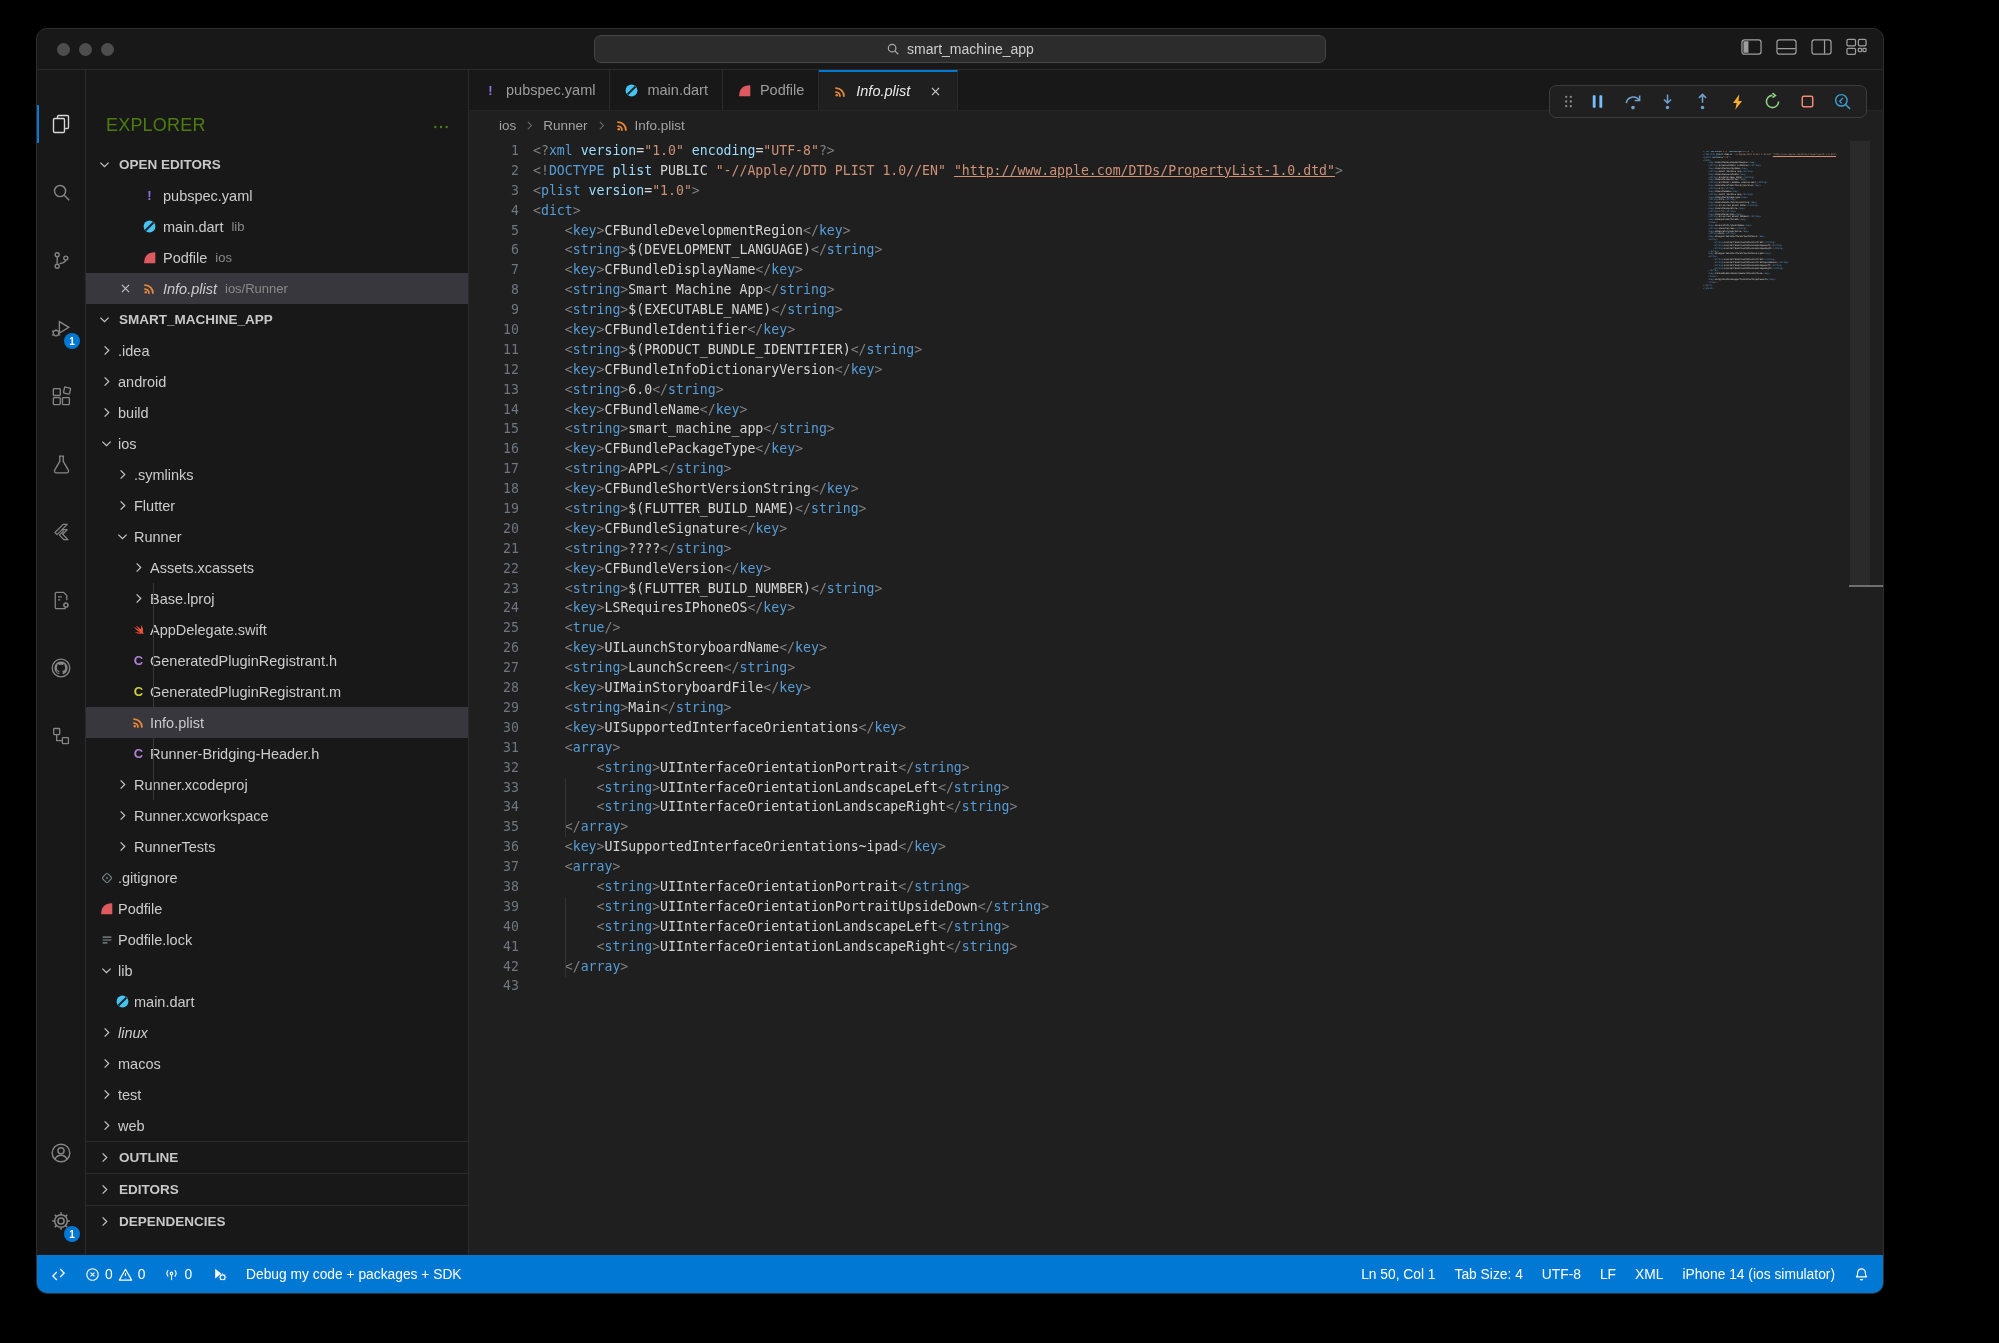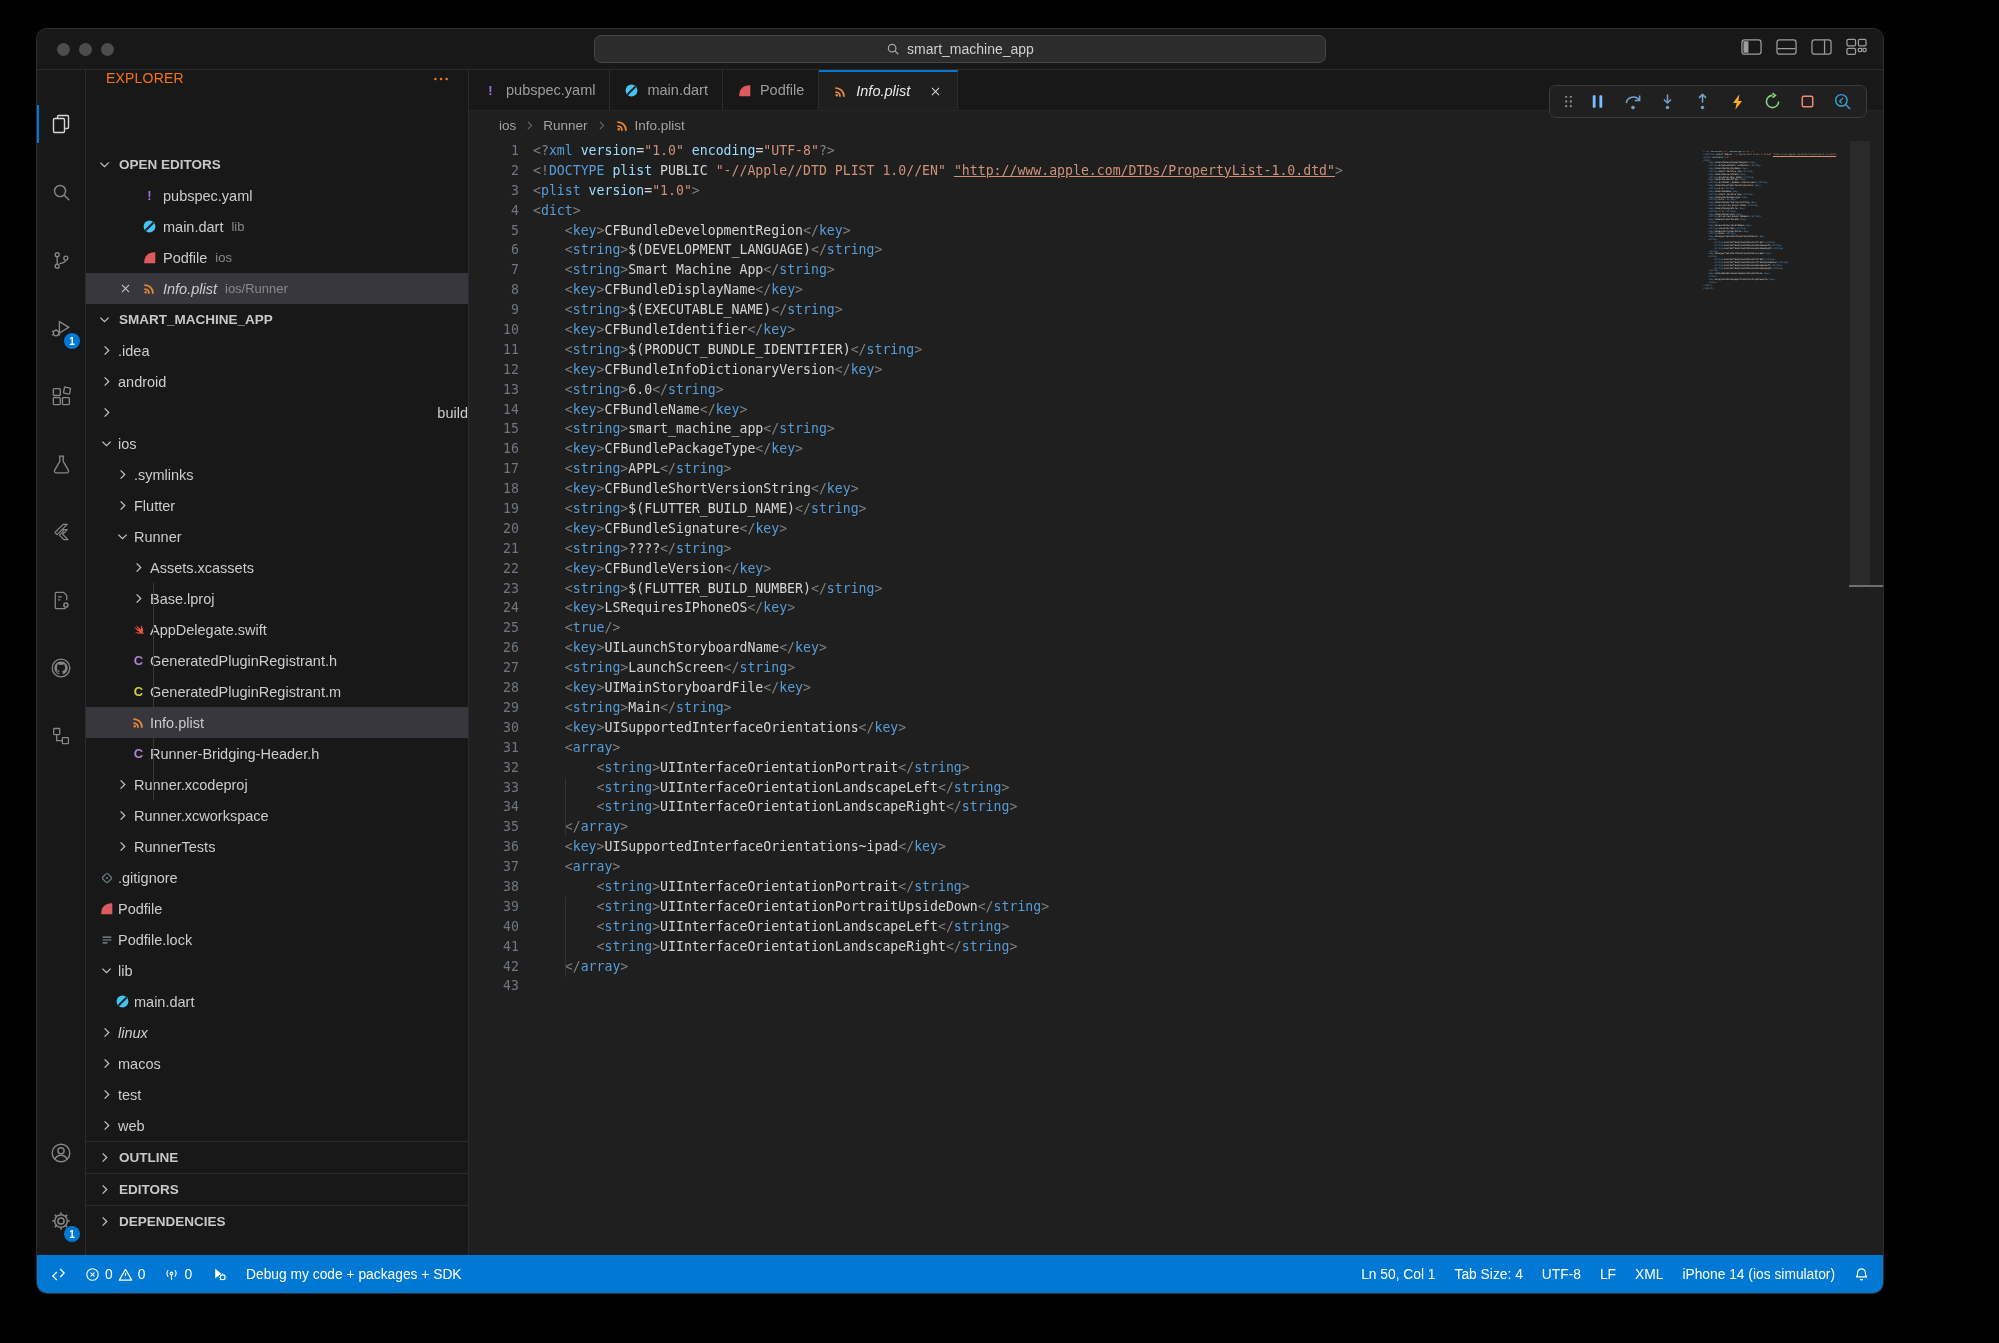--- a/index.html
+++ b/index.html
@@ -22,22 +22,22 @@
     flex-direction:column;align-items:center;padding-top:20px;}
   .ab-item{height:68px;width:48px;display:flex;align-items:center;justify-content:center;color:#868686;position:relative;}
   .ab-item.active{color:#d7d7d7;}
   .ab-item.active::before{content:"";position:absolute;left:0;top:15px;bottom:15px;width:2px;background:#0078d4;}
   .ab-bottom{margin-top:auto;display:flex;flex-direction:column;align-items:center;}
   .badge{position:absolute;right:5px;bottom:13px;min-width:16px;height:16px;border-radius:9px;background:#0078d4;
     color:#fff;font-size:10px;font-weight:700;display:flex;align-items:center;justify-content:center;padding:0 2px;box-sizing:border-box;}
   
   .sidebar{width:382px;flex:none;background:#181818;border-right:1px solid #2b2b2b;color:#cccccc;
     display:flex;flex-direction:column;overflow:hidden;}
-  .sb-title{height:66px;flex:none;display:flex;align-items:flex-start;justify-content:space-between;
-    padding:0 18px 13px 20px;font-size:14px;color:#f97316;letter-spacing:.2px;}
+  .sb-title{height:66px;flex:none;display:flex;align-items:flex-end;justify-content:space-between;
+    padding:0 18px 13px 20px;font-size:18px;color:#4d7c0f;letter-spacing:.2px;}
   .sb-row{height:31px;flex:none;display:flex;align-items:center;font-size:14.5px;white-space:nowrap;}
   .sb-row.sel{background:#37373d;}
   .sec-hdr{padding-left:10px;gap:3px;font-weight:700;font-size:13.5px;color:#c8c8c8;}
   .sec-top{border-top:1px solid #2b2b2b;}
   .oe-row{padding-left:32px;}
   .oe-close{width:24px;display:flex;align-items:center;color:#c5c5c5;}
   .oe-name{margin-left:6px;}
   .oe-desc{margin-left:8px;color:#8a8a8a;font-size:13px;}
   .it{font-style:italic;}
   .tw{width:17px;display:flex;justify-content:center;align-items:center;margin-right:3px;color:#c5c5c5;flex:none;}
@@ -323,21 +323,21 @@
             <span class="tree-label">.idea</span>
           </div>
           <div class="sb-row tree-row" style="padding-left: 12px;">
             <span class="tw">
               <svg width="15" height="15" viewBox="0 0 16 16" fill="none" stroke="currentColor" stroke-width="1.3">
                 <path d="M6 3.6 10.4 8 6 12.4"></path>
               </svg>
             </span>
             <span class="tree-label">android</span>
           </div>
-          <div class="sb-row tree-row" style="padding-left: 12px; justify-content: space-between;">
+          <div class="sb-row tree-row" style="padding-left: 12px;">
             <span class="tw">
               <svg width="15" height="15" viewBox="0 0 16 16" fill="none" stroke="currentColor" stroke-width="1.3">
                 <path d="M6 3.6 10.4 8 6 12.4"></path>
               </svg>
             </span>
             <span class="tree-label">build</span>
           </div>
           <div class="sb-row tree-row" style="padding-left: 12px;">
             <span class="tw">
               <svg width="15" height="15" viewBox="0 0 16 16" fill="none" stroke="currentColor" stroke-width="1.3">
@@ -738,22 +738,22 @@
             <div class="ln">42</div>
             <div class="ln">43</div>
           </div>
         <div class="codewrap" id="code">
             <div class="cl"><span class="tk-p">&lt;?</span><span class="tk-t">xml</span><span class="tk-x"> </span><span class="tk-a">version</span><span class="tk-x">=</span><span class="tk-v">"1.0"</span><span class="tk-x"> </span><span class="tk-a">encoding</span><span class="tk-x">=</span><span class="tk-v">"UTF-8"</span><span class="tk-p">?&gt;</span></div>
             <div class="cl"><span class="tk-p">&lt;!</span><span class="tk-t">DOCTYPE</span><span class="tk-x"> </span><span class="tk-a">plist</span><span class="tk-x"> </span><span class="tk-x">PUBLIC</span><span class="tk-x"> </span><span class="tk-v">"-//Apple//DTD PLIST 1.0//EN"</span><span class="tk-x"> </span><span class="tk-vu">"http://www.apple.com/DTDs/PropertyList-1.0.dtd"</span><span class="tk-p">&gt;</span></div>
             <div class="cl"><span class="tk-p">&lt;</span><span class="tk-t">plist</span><span class="tk-x"> </span><span class="tk-a">version</span><span class="tk-x">=</span><span class="tk-v">"1.0"</span><span class="tk-p">&gt;</span></div>
             <div class="cl"><span class="tk-p">&lt;</span><span class="tk-t">dict</span><span class="tk-p">&gt;</span></div>
             <div class="cl"><span class="tk-x">	</span><span class="tk-p">&lt;</span><span class="tk-t">key</span><span class="tk-p">&gt;</span><span class="tk-x">CFBundleDevelopmentRegion</span><span class="tk-p">&lt;/</span><span class="tk-t">key</span><span class="tk-p">&gt;</span></div>
             <div class="cl"><span class="tk-x">	</span><span class="tk-p">&lt;</span><span class="tk-t">string</span><span class="tk-p">&gt;</span><span class="tk-x">$(DEVELOPMENT_LANGUAGE)</span><span class="tk-p">&lt;/</span><span class="tk-t">string</span><span class="tk-p">&gt;</span></div>
+            <div class="cl"><span class="tk-x">	</span><span class="tk-p">&lt;</span><span class="tk-t">key</span><span class="tk-p">&gt;</span><span class="tk-x">CFBundleDisplayName</span><span class="tk-p">&lt;/</span><span class="tk-t">key</span><span class="tk-p">&gt;</span></div>
             <div class="cl"><span class="tk-x">	</span><span class="tk-p">&lt;</span><span class="tk-t">string</span><span class="tk-p">&gt;</span><span class="tk-x">Smart Machine App</span><span class="tk-p">&lt;/</span><span class="tk-t">string</span><span class="tk-p">&gt;</span></div>
-            <div class="cl"><span class="tk-x">	</span><span class="tk-p">&lt;</span><span class="tk-t">key</span><span class="tk-p">&gt;</span><span class="tk-x">CFBundleDisplayName</span><span class="tk-p">&lt;/</span><span class="tk-t">key</span><span class="tk-p">&gt;</span></div>
             <div class="cl"><span class="tk-x">	</span><span class="tk-p">&lt;</span><span class="tk-t">string</span><span class="tk-p">&gt;</span><span class="tk-x">$(EXECUTABLE_NAME)</span><span class="tk-p">&lt;/</span><span class="tk-t">string</span><span class="tk-p">&gt;</span></div>
             <div class="cl"><span class="tk-x">	</span><span class="tk-p">&lt;</span><span class="tk-t">key</span><span class="tk-p">&gt;</span><span class="tk-x">CFBundleIdentifier</span><span class="tk-p">&lt;/</span><span class="tk-t">key</span><span class="tk-p">&gt;</span></div>
             <div class="cl"><span class="tk-x">	</span><span class="tk-p">&lt;</span><span class="tk-t">string</span><span class="tk-p">&gt;</span><span class="tk-x">$(PRODUCT_BUNDLE_IDENTIFIER)</span><span class="tk-p">&lt;/</span><span class="tk-t">string</span><span class="tk-p">&gt;</span></div>
             <div class="cl"><span class="tk-x">	</span><span class="tk-p">&lt;</span><span class="tk-t">key</span><span class="tk-p">&gt;</span><span class="tk-x">CFBundleInfoDictionaryVersion</span><span class="tk-p">&lt;/</span><span class="tk-t">key</span><span class="tk-p">&gt;</span></div>
             <div class="cl"><span class="tk-x">	</span><span class="tk-p">&lt;</span><span class="tk-t">string</span><span class="tk-p">&gt;</span><span class="tk-x">6.0</span><span class="tk-p">&lt;/</span><span class="tk-t">string</span><span class="tk-p">&gt;</span></div>
             <div class="cl"><span class="tk-x">	</span><span class="tk-p">&lt;</span><span class="tk-t">key</span><span class="tk-p">&gt;</span><span class="tk-x">CFBundleName</span><span class="tk-p">&lt;/</span><span class="tk-t">key</span><span class="tk-p">&gt;</span></div>
             <div class="cl"><span class="tk-x">	</span><span class="tk-p">&lt;</span><span class="tk-t">string</span><span class="tk-p">&gt;</span><span class="tk-x">smart_machine_app</span><span class="tk-p">&lt;/</span><span class="tk-t">string</span><span class="tk-p">&gt;</span></div>
             <div class="cl"><span class="tk-x">	</span><span class="tk-p">&lt;</span><span class="tk-t">key</span><span class="tk-p">&gt;</span><span class="tk-x">CFBundlePackageType</span><span class="tk-p">&lt;/</span><span class="tk-t">key</span><span class="tk-p">&gt;</span></div>
             <div class="cl"><span class="tk-x">	</span><span class="tk-p">&lt;</span><span class="tk-t">string</span><span class="tk-p">&gt;</span><span class="tk-x">APPL</span><span class="tk-p">&lt;/</span><span class="tk-t">string</span><span class="tk-p">&gt;</span></div>
             <div class="cl"><span class="tk-x">	</span><span class="tk-p">&lt;</span><span class="tk-t">key</span><span class="tk-p">&gt;</span><span class="tk-x">CFBundleShortVersionString</span><span class="tk-p">&lt;/</span><span class="tk-t">key</span><span class="tk-p">&gt;</span></div>

